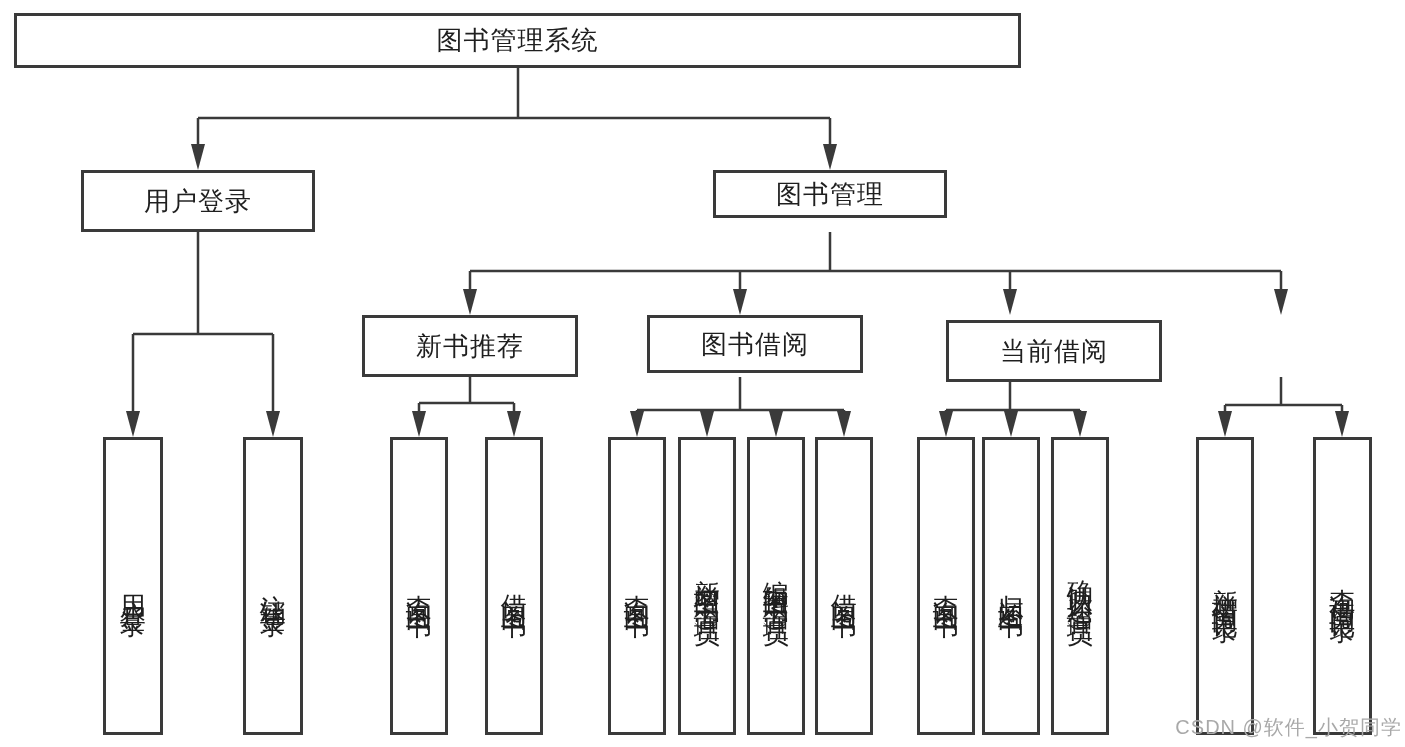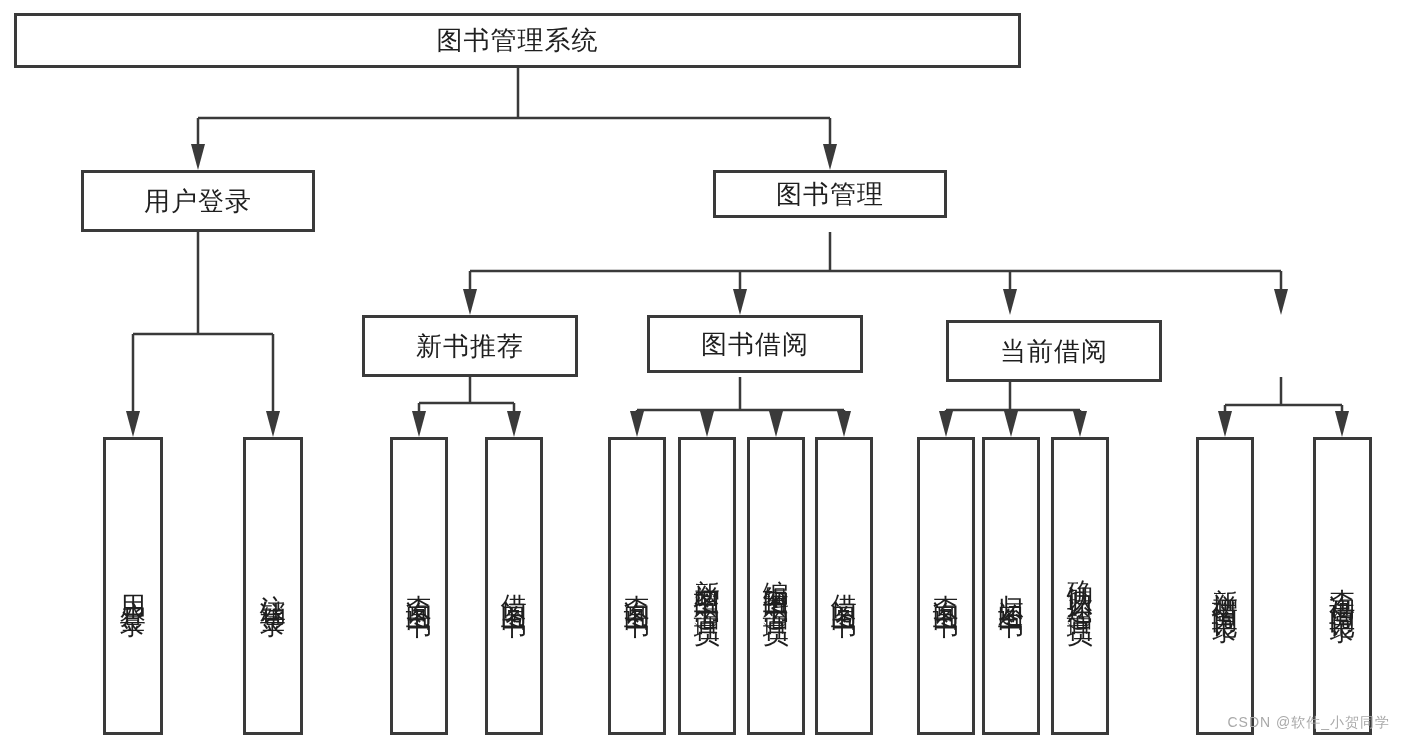--- a/index.html
+++ b/index.html
@@ -39,23 +39,23 @@
   .node.leaf { border-width: 3px; }
   .leaf .vtext {
     writing-mode: vertical-lr;
     text-orientation: mixed;
     letter-spacing: 6px;
     line-height: 1.1;
     color: #1f1f1f;
   }
   .watermark {
     position: absolute;
-    right: 15px;
+    right: 3px;
     top: 714px;
-    font-size: 14px;
+    font-size: 20px;
     color: #a9a9a9;
     letter-spacing: 1px;
     z-index: 5;
     white-space: nowrap;
   }
 </style>
 </head>
 <body>
 
 <div id="stage">

